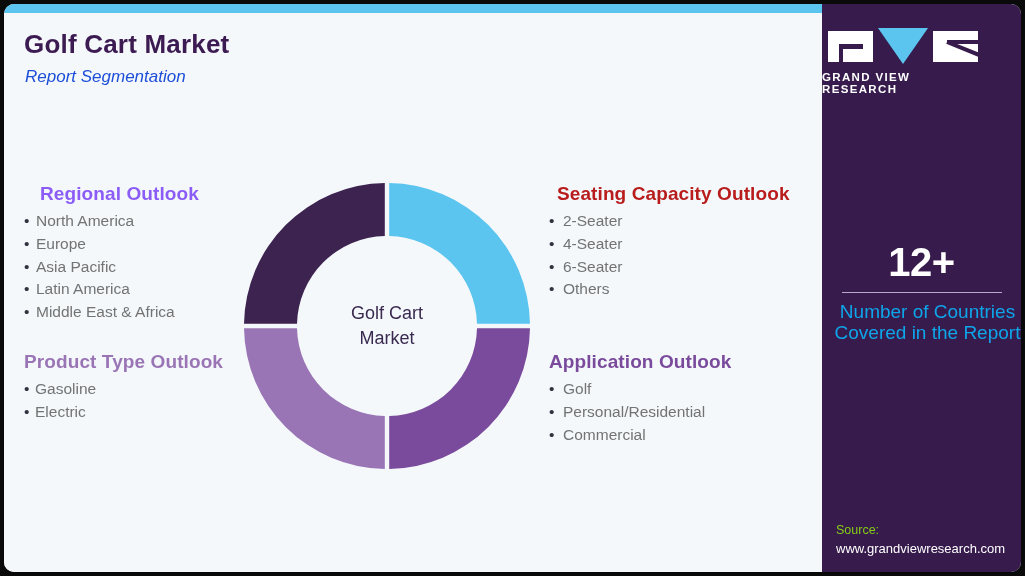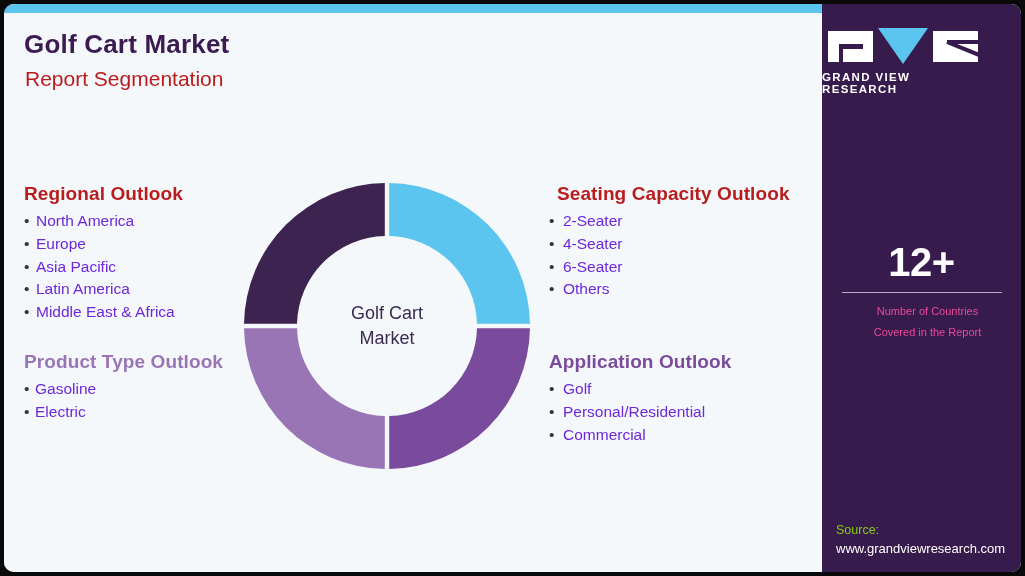--- a/index.html
+++ b/index.html
@@ -43,43 +43,43 @@
   }
 
   
   .title {
     position:absolute; left:20px; top:16px;
     font-size:26px; font-weight:bold;
     color:#3c1a52; letter-spacing:.2px;text-align:right;
   }
   .subtitle {
     position:absolute; left:21px; top:54px;
-    font-size:21px; color:#b91c1c;
+    font-size:17px; color:#1d4ed8;font-style:italic;
   }
 
   
   .block { position:absolute; }
   .block h3 {
     font-size:19px; font-weight:bold;
     margin-bottom:5px; letter-spacing:.1px;
   }
   .block ul { list-style:none; }
   .block li {
-    font-size:15.5px; color:#6d28d9;
+    font-size:15.5px; color:#737373;
     line-height:22.8px; white-space:nowrap;
   }
   .block li::before {
     content:"\2022";
     display:inline-block;
     width:12px;
     color:#333340;
   }
 
   .blk-regional   { left:20px;  top:170px; }
-  .blk-regional h3   { color:#b91c1c; }
+  .blk-regional h3   { color:#8b5cf6;margin-left:16px; }
   .blk-product    { left:20px;  top:338px; }
   .blk-product h3    { color:#9a75b5; }
   .blk-product li::before { width:11px; }
   .blk-seating    { left:545px; top:170px; }
   .blk-seating h3    { color:#b91c1c;margin-left:8px; }
   .blk-seating li::before { width:14px; }
   .blk-application{ left:545px; top:338px; }
   .blk-application h3{ color:#7a4b9c; }
   .blk-application li::before { width:14px; }
 
@@ -171,21 +171,21 @@
   .stat-num {
     color:#ffffff; font-size:40px; font-weight:bold;
     letter-spacing:-.5px; line-height:44px;
   }
   .stat-rule {
     width:160px; height:1px;
     background:#b9a8c8;
     margin:8px auto 8px;
   }
   .stat-cap {
-    color:#ec4899; font-size:11px; line-height:21px;padding-left:12px;
+    color:#0ea5e9; font-size:19px; line-height:21px;padding-left:12px;
   }
 
   .source {
     position:absolute; left:14px; bottom:14px;
     width:185px;
   }
   .source-label {
     color:#84cc16; font-size:12.5px; font-weight:normal;
     line-height:18px;
   }

